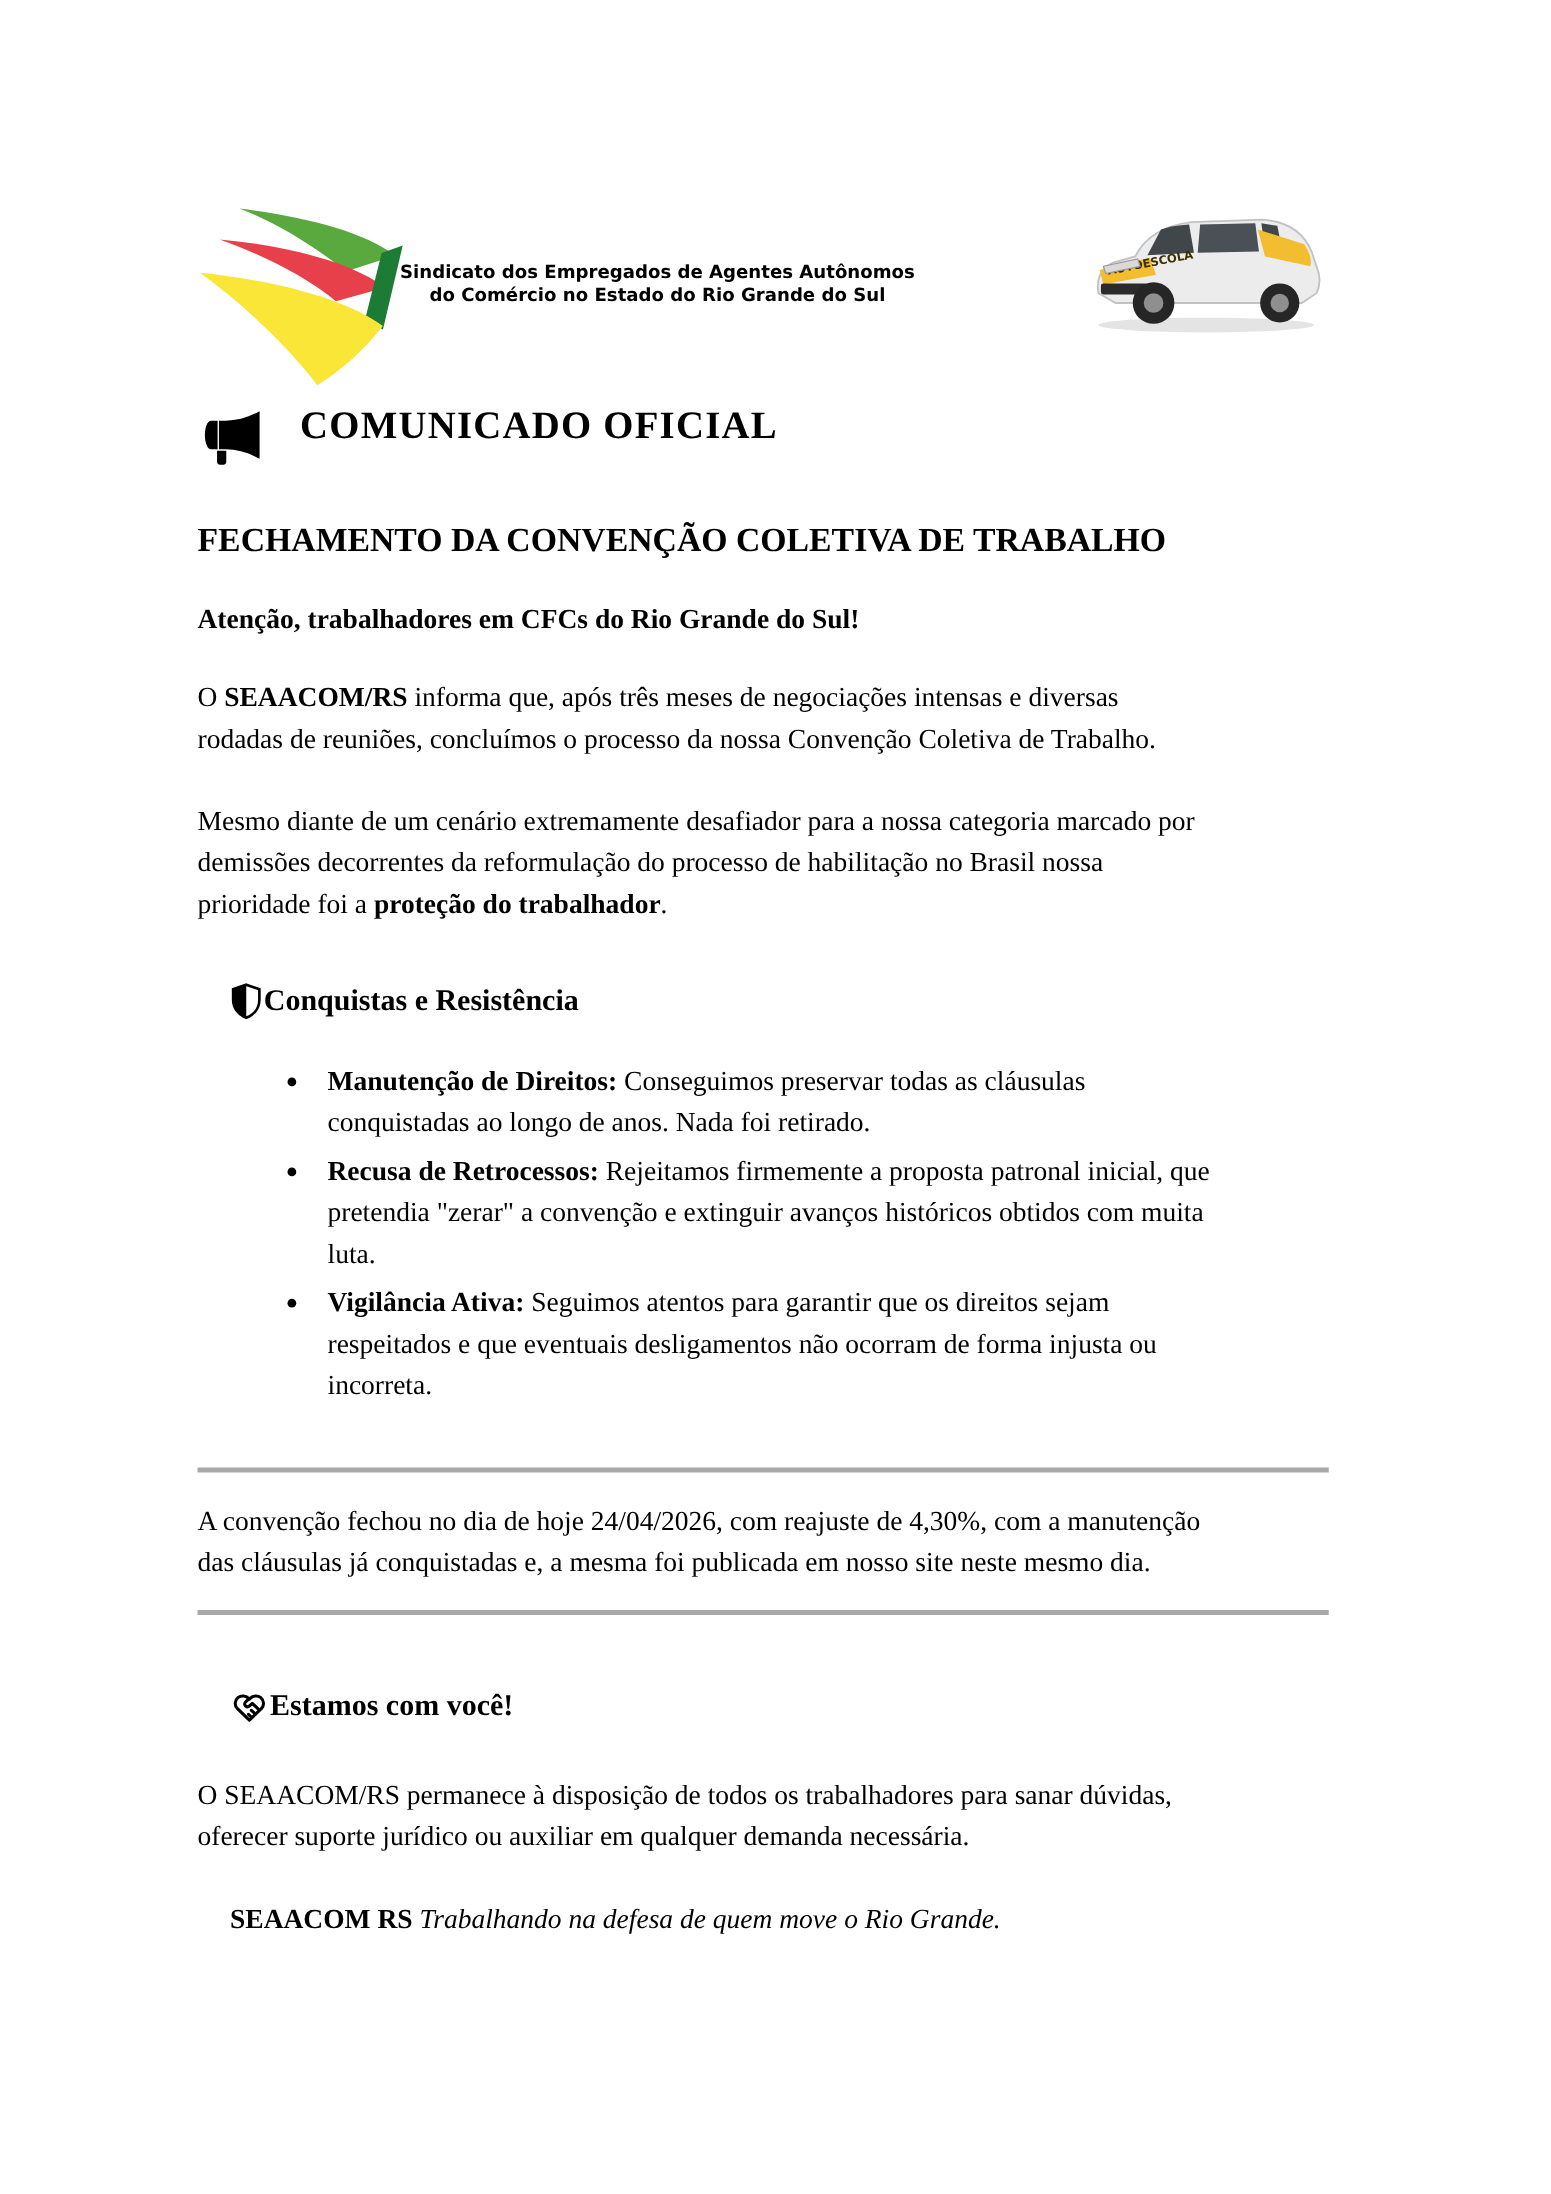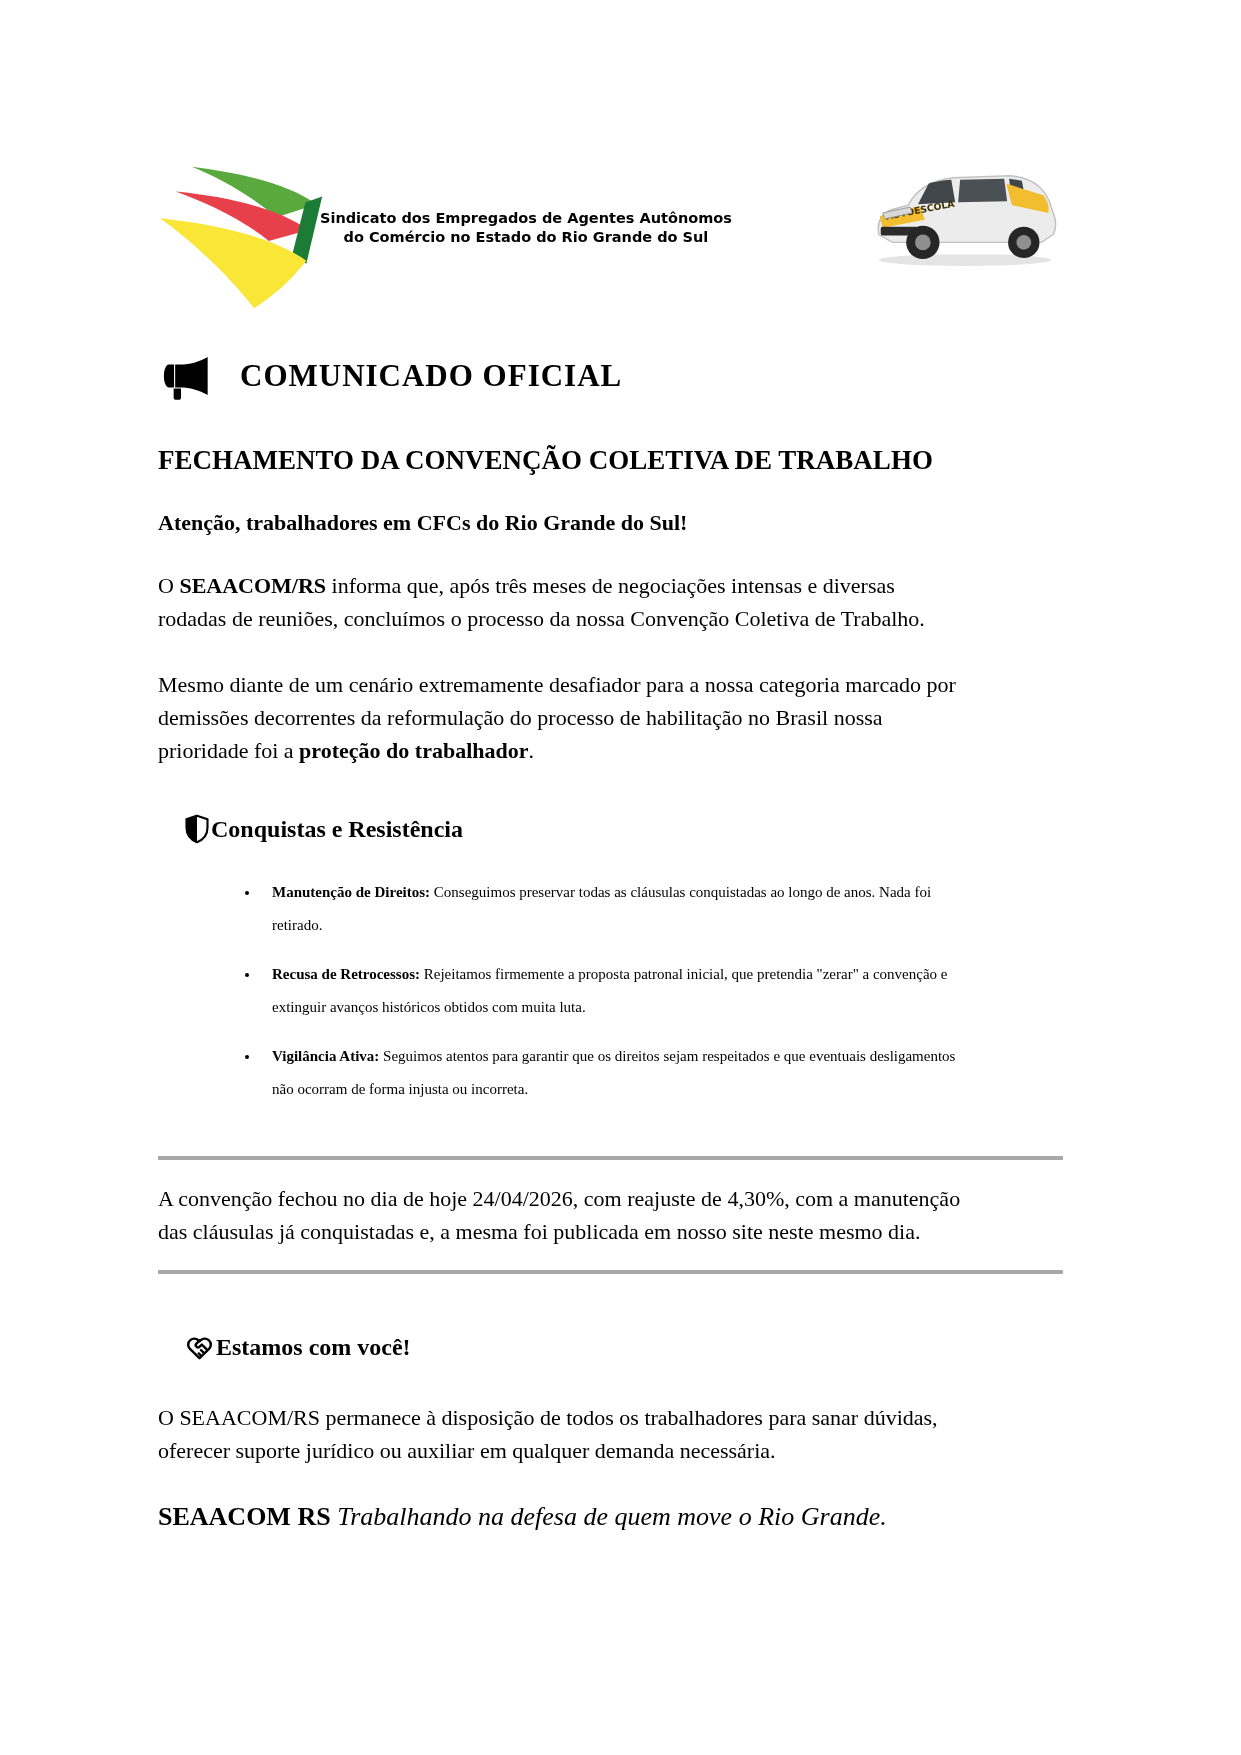--- a/index.html
+++ b/index.html
@@ -24,43 +24,43 @@
     letter-spacing:-2px;color:#1f9e4b;white-space:nowrap;
   }
   .tagline{
     font-family:"DejaVu Sans", sans-serif;
     font-weight:700;font-size:14.5px;line-height:1.28;
     color:#000000;text-align:center;margin-top:3px;white-space:nowrap;
   }
   .car{margin-top:4px;flex:0 0 auto;}
 
   
-  .announce{display:flex;align-items:center;gap:26px;margin-top:48px;}
+  .announce{display:flex;gap:26px;margin-top:20px;}
   .announce h1{
     margin:0;font-size:31px;font-weight:700;letter-spacing:1px;white-space:nowrap;
   }
   .headline{margin-top:42px;font-size:27px;font-weight:700;line-height:1.2;max-width:860px;}
   .subheadline{margin-top:34px;font-size:22px;font-weight:700;}
 
   
   .para{margin-top:33px;font-size:22px;line-height:33px;max-width:810px;}
   .b{font-weight:700;}
   .it{font-style:italic;}
 
   .section-head{display:flex;align-items:center;gap:0;margin:46px 0 0 25px;}
   .section-head h2{margin:0;font-size:24px;font-weight:700;white-space:nowrap;}
 
   ul.points{margin:30px 0 0 40px;padding-left:46px;max-width:730px;}
-  ul.points li{font-size:15px;line-height:33px;padding-left:12px;margin:16px;font-family:Liberation Serif, serif;}
+  ul.points li{font-size:22px;line-height:33px;padding-left:12px;margin:6px;font-family:Liberation Serif, serif;}
 
   .rule{height:4px;background:#a8a8a8;width:905px;border:0;margin:50px 0 22px 0;}
   .rule.bottom{margin:22px 0 0 0;}
   .highlight-para{margin-top:0;}
 
-  .signature{margin-top:33px;font-size:26px;line-height:33px;}
+  .signature{margin-top:33px;font-size:22px;line-height:33px;margin-left:26px;}
   .icon{flex:0 0 auto;display:block;}
 </style>
 </head>
 <body>
 
 <div class="page">
 
   <div class="header">
     <div class="logo">
       <svg class="logo-leaves icon" width="178" height="148" viewBox="0 0 180 148">

